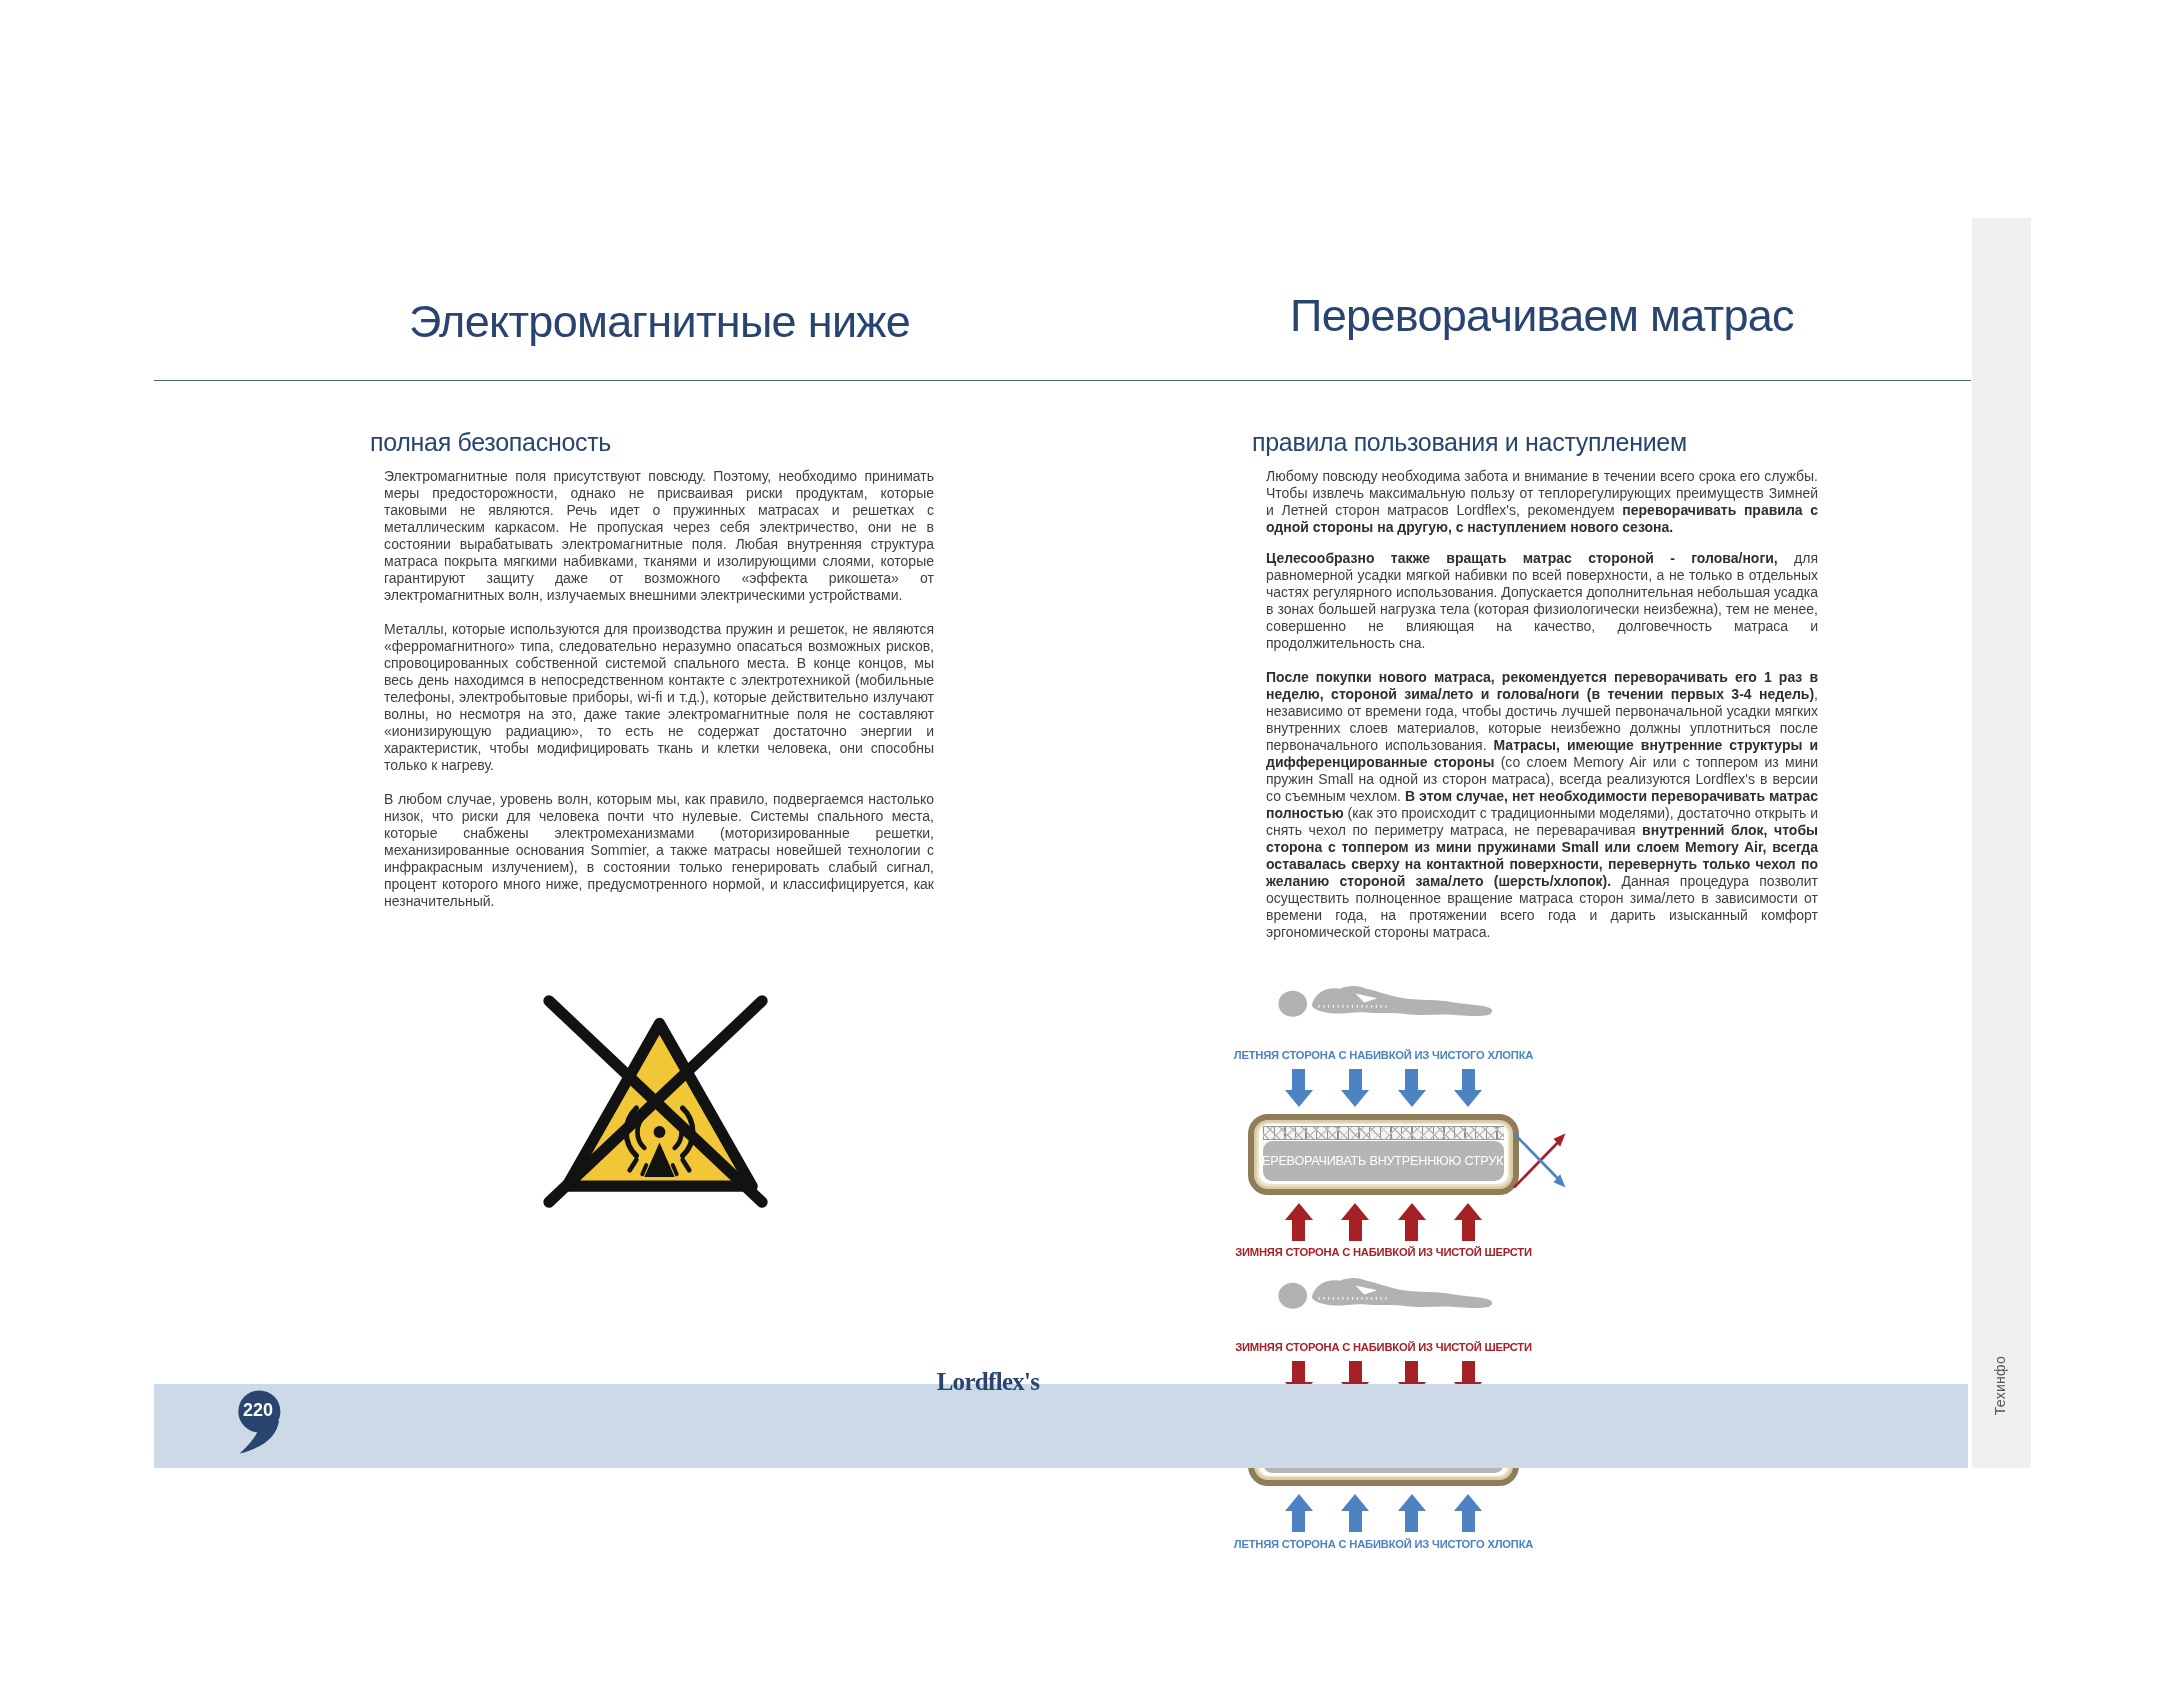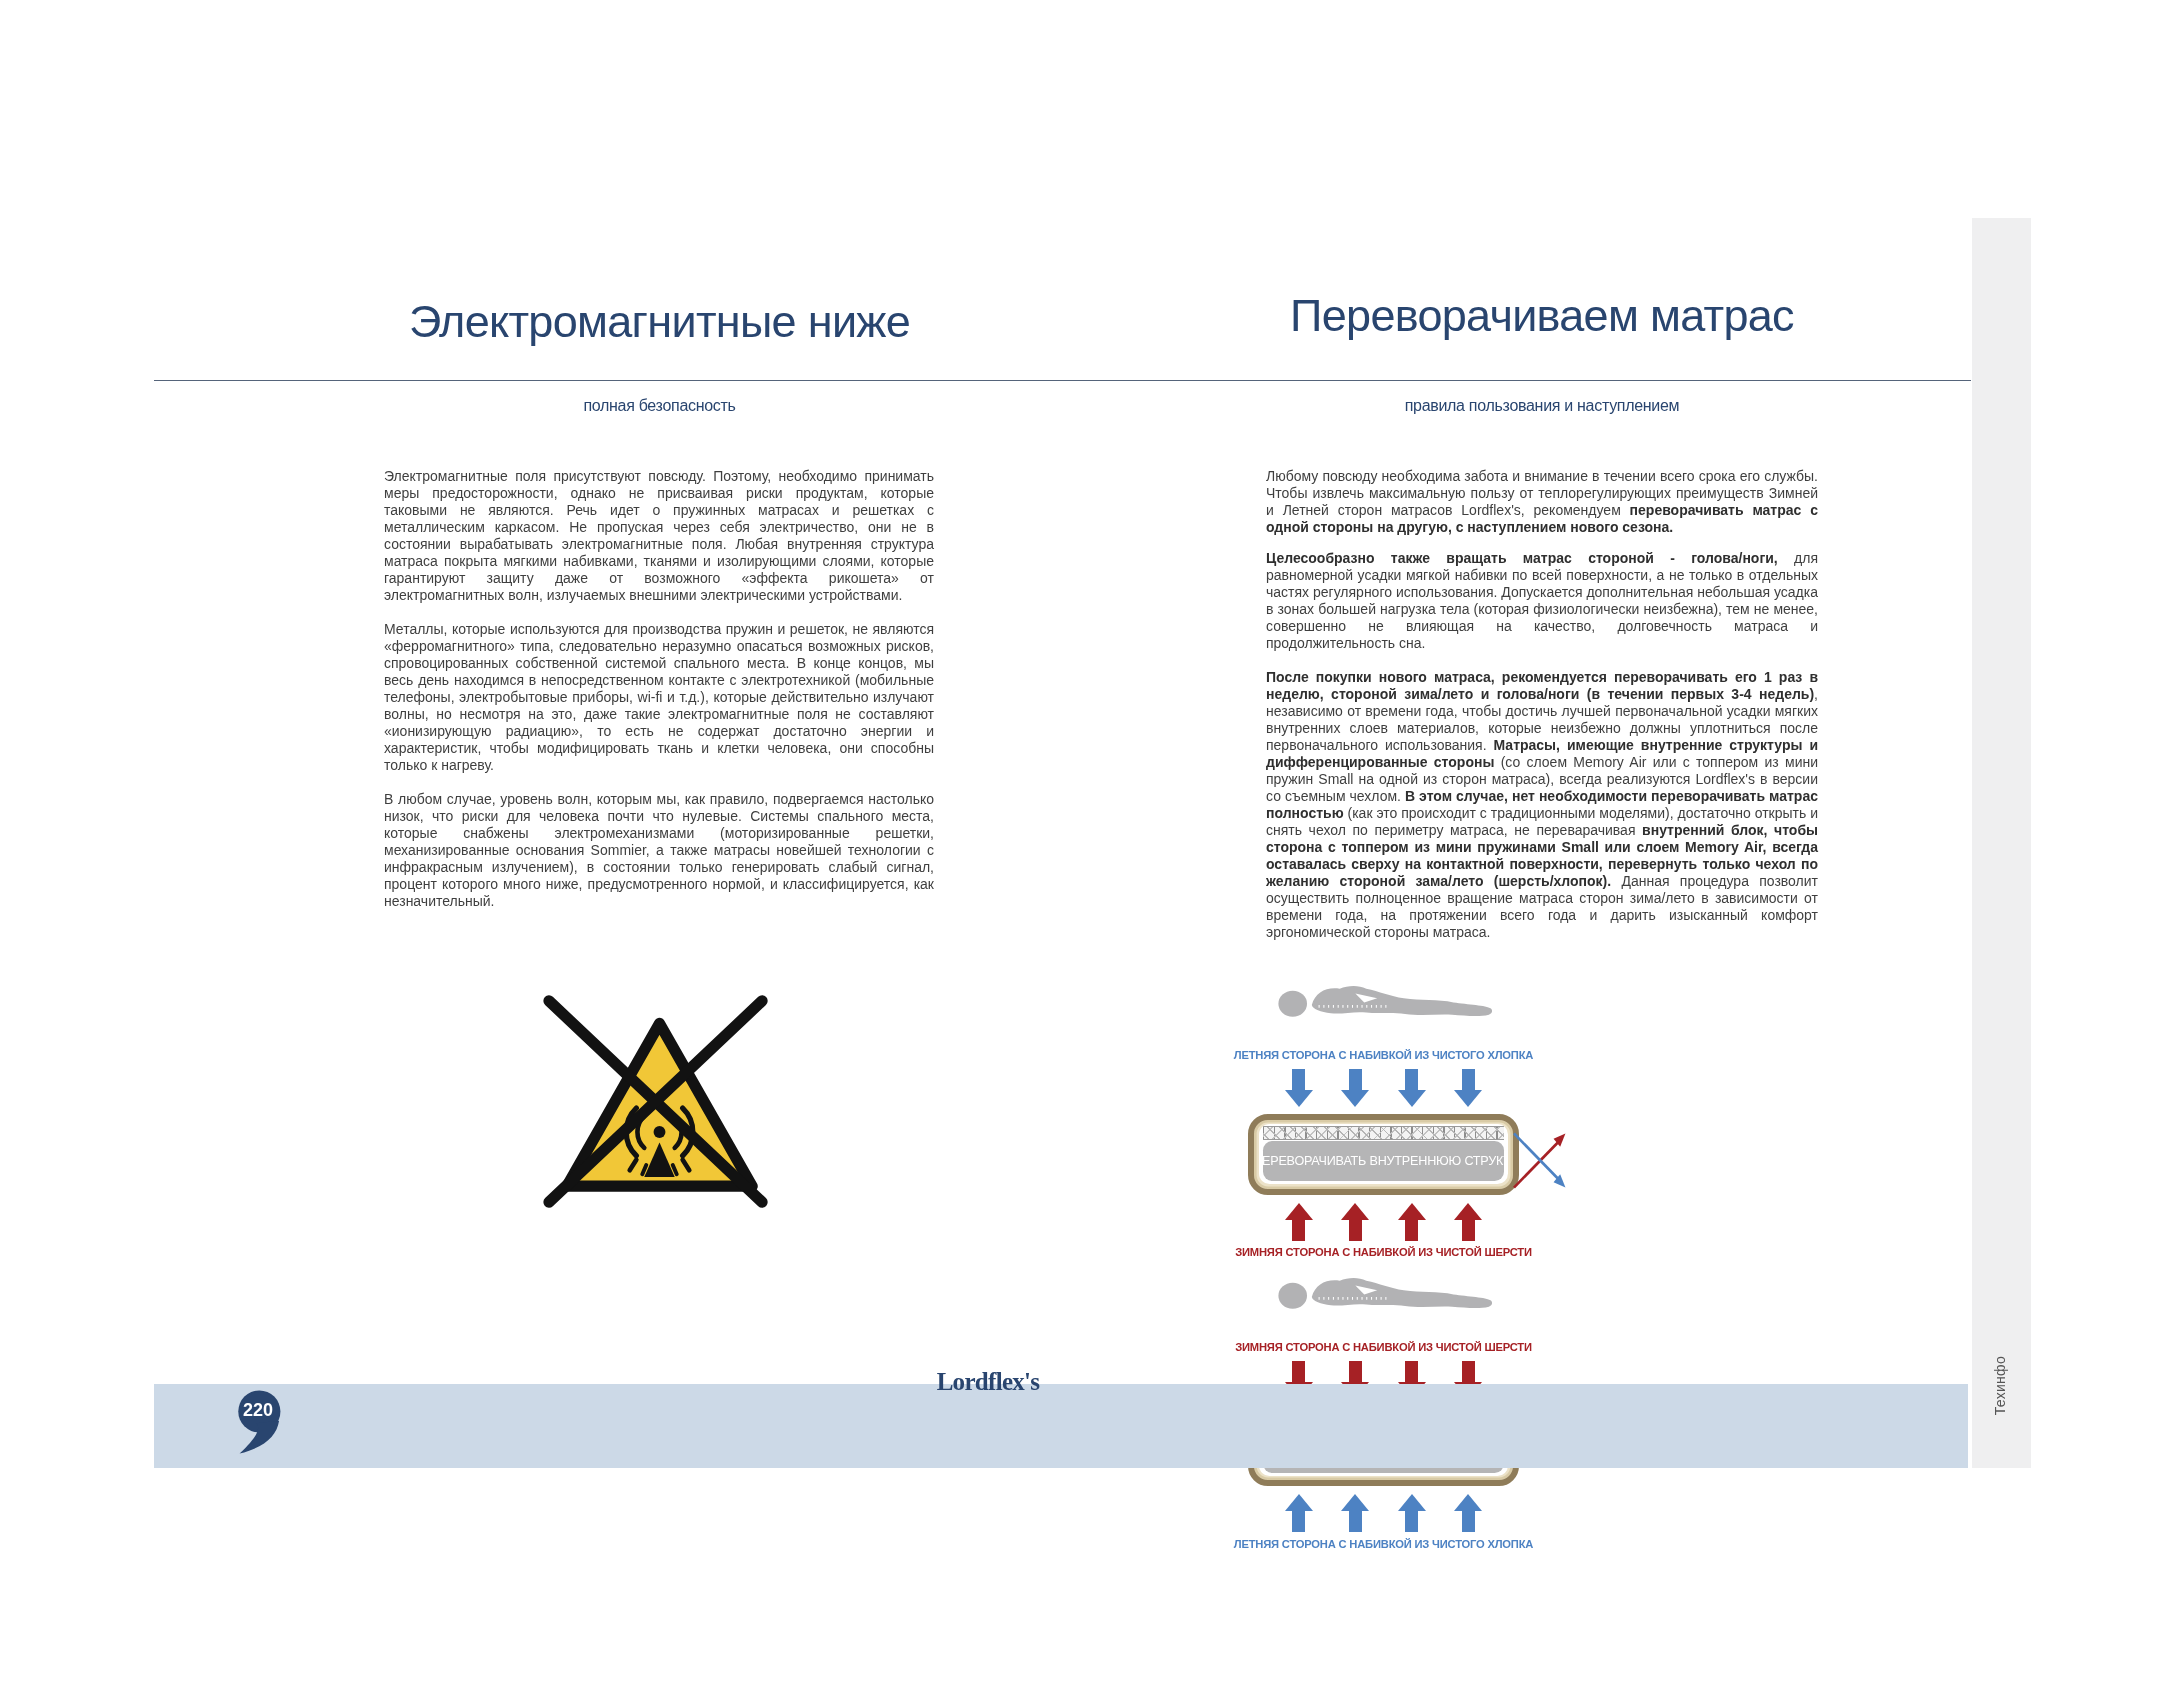--- a/index.html
+++ b/index.html
@@ -11,22 +11,22 @@
   }
   .abs{position:absolute;}
 
   
   .col-title{
     text-align:center;color:var(--navy);
     font-size:45px;font-weight:400;letter-spacing:-0.7px;line-height:1;
   }
   .rule{height:1.3px;background:#55647a;}
   .col-subtitle{
-    text-align:center;color:var(--navy);
-    font-size:16px;font-weight:400;letter-spacing:-0.3px;line-height:1;
+    color:var(--navy);
+    font-size:25px;font-weight:400;letter-spacing:-0.3px;line-height:1;margin-top:32px;
   }
 
   
   .bodycol{color:#3f3f3f;font-size:14px;line-height:17px;text-align:justify;}
   .bodycol p{margin:14px;}
   .bodycol p.gap{margin-top:17px;}
   .bodycol b{color:#2f2f2f;}
 
   
   .warnicon svg{display:block;}
@@ -125,21 +125,21 @@
 
     <line x1="18" y1="18" x2="340" y2="322" stroke="#121212" stroke-width="17" stroke-linecap="round"></line>
     <line x1="340" y1="18" x2="18" y2="322" stroke="#121212" stroke-width="17" stroke-linecap="round"></line>
   </svg>
 </div>
 
 <div class="abs col-title" style="left:1252px;top:293px;width:580px;">Переворачиваем матрас</div>
 <div class="abs col-subtitle" style="left:1252px;top:398px;width:580px;">правила пользования и наступлением</div>
 
 <div class="abs bodycol" style="left:1252px;top:454px;width:580px;">
-  <p><span>Любому повсюду необходима забота и внимание в течении всего срока его службы. Чтобы извлечь максимальную пользу от теплорегулирующих преимуществ Зимней и Летней сторон матрасов Lordflex's, рекомендуем </span><b>переворачивать матрас с одной стороны на другую, с наступлением нового сезона.</b></p>
+  <p><span>Любому повсюду необходима забота и внимание в течении всего срока его службы. Чтобы извлечь максимальную пользу от теплорегулирующих преимуществ Зимней и Летней сторон матрасов Lordflex's, рекомендуем </span><b>переворачивать правила с одной стороны на другую, с наступлением нового сезона.</b></p>
   <p><b>Целесообразно также вращать матрас стороной - голова/ноги, </b><span>для равномерной усадки мягкой набивки по всей поверхности, а не только в отдельных частях регулярного использования. Допускается дополнительная небольшая усадка в зонах большей нагрузка тела (которая физиологически неизбежна), тем не менее, совершенно не влияющая на качество, долговечность матраса и продолжительность сна.</span></p>
   <p class="gap"><b>После покупки нового матраса, рекомендуется переворачивать его 1 раз в неделю, стороной зима/лето и голова/ноги (в течении первых 3-4 недель)</b><span>, независимо от времени года, чтобы достичь лучшей первоначальной усадки мягких внутренних слоев материалов, которые неизбежно должны уплотниться после первоначального использования. </span><b>Матрасы, имеющие внутренние структуры и дифференцированные стороны </b><span>(со слоем Memory Air или с топпером из мини пружин Small на одной из сторон матраса), всегда реализуются Lordflex's в версии со съемным чехлом. </span><b>В этом случае, нет необходимости переворачивать матрас полностью </b><span>(как это происходит с традиционными моделями), достаточно открыть и снять чехол по периметру матраса, не переварачивая </span><b>внутренний блок, чтобы сторона с топпером из мини пружинами Small или слоем Memory Air, всегда оставалась сверху на контактной поверхности, перевернуть только чехол по желанию стороной зама/лето (шерсть/хлопок). </b><span>Данная процедура позволит осуществить полноценное вращение матраса сторон зима/лето в зависимости от времени года, на протяжении всего года и дарить изысканный комфорт эргономической стороны матраса.</span></p>
 </div>
 
 <div class="abs diagram" style="left:1252px;top:967px;flex-direction:column;">
 
   <div class="dgroup">
     <svg class="person" width="218" height="66" viewBox="0 0 640 170">
       <ellipse cx="52" cy="96" rx="42" ry="38" fill="var(--gray)"></ellipse>
       <path d="M108 100 C118 62 152 46 190 52 C214 42 244 40 268 52 C306 60 338 74 378 80 C428 88 478 82 524 92 C566 98 620 100 634 110 C640 116 638 124 628 128 C596 136 556 130 520 128 C472 126 430 132 382 126 C340 120 306 126 268 122 C230 118 196 128 164 124 C134 120 112 114 108 100 Z" fill="var(--gray)"></path>

